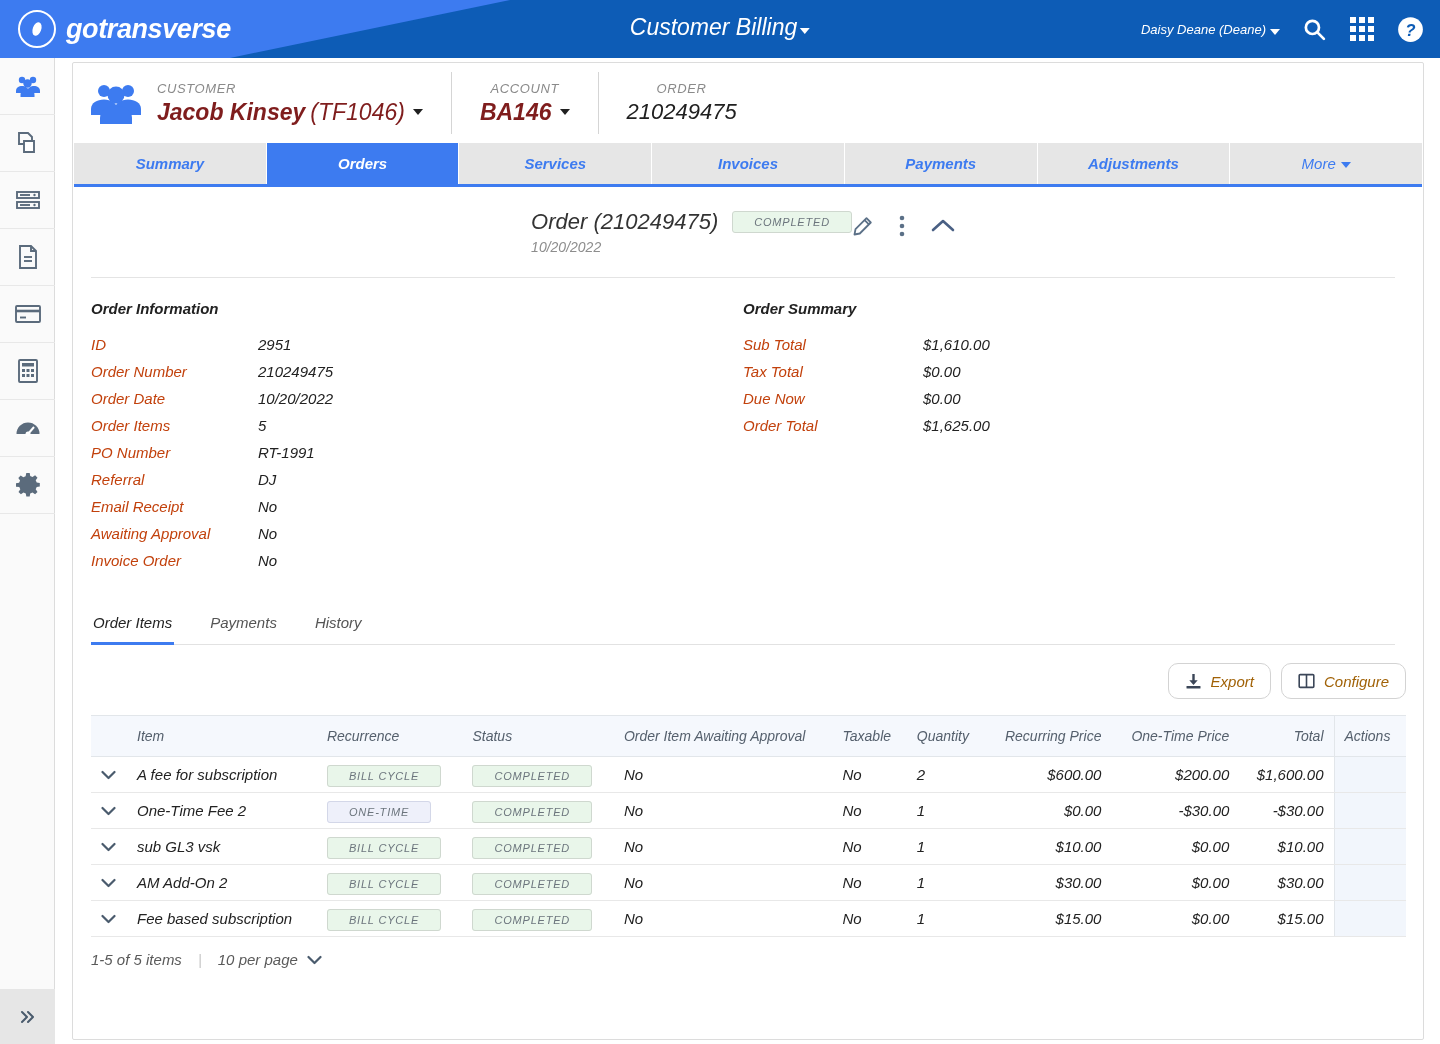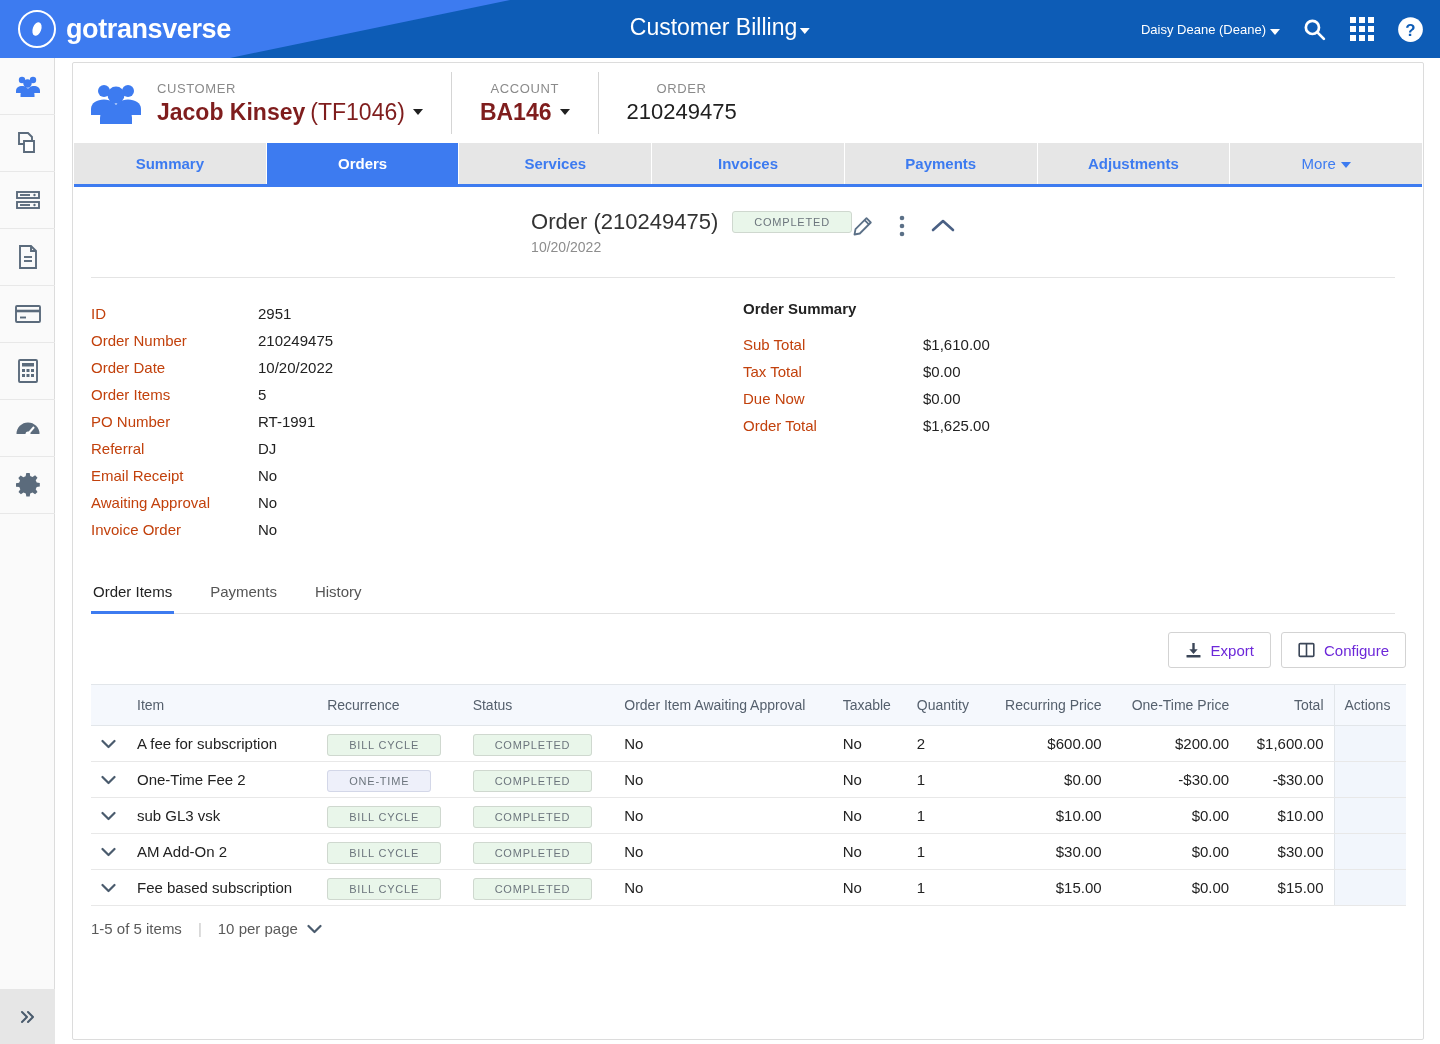--- a/index.html
+++ b/index.html
@@ -3,21 +3,21 @@
 <meta charset="utf-8">
 <style>
   * { box-sizing: border-box; margin: 0; padding: 0; }
   html, body {
     width: 1440px; height: 1044px;
     font-family: "Liberation Sans", sans-serif;
     background: #ffffff;
     overflow: hidden;
     color: #333;
   }
-  #app { position: relative; width: 1440px; height: 800px; background:#f7f7f7; }
+  #app { position: relative; width: 1440px; height: 800px; background:#f7f7f7;font-style:italic; }
 
   
   .topbar {
     position: absolute; top: 0; left: 0; width: 1440px; height: 58px;
     background: #0d5cb6; overflow: hidden; z-index: 20;
   }
   .topbar .diag {
     position: absolute; top:0; left:0; width: 640px; height: 58px;
     background: #3d7bf0;
     clip-path: polygon(0 0, 510px 0, 230px 58px, 0 58px);
@@ -137,21 +137,21 @@
   .subtab {
     font-size:15px; color:#555; padding: 10px 2px 11px; cursor:pointer;
     border-bottom: 3px solid transparent; margin-bottom:-1px;
   }
   .subtab.active { color:#222; border-bottom-color:#3d7bf0; }
 
   
   .tbl-toolbar { display:flex; justify-content:flex-end; gap: 10px; margin: 18px 17px 0 18px; }
   .btn {
     display:flex; align-items:center; gap:9px; height: 36px; padding: 0 16px;
-    border:1px solid #d3d3d3; border-radius:3px; background:#fff; color:#6d28d9;
+    border:1px solid #d3d3d3; border-radius:10px; background:#fff; color:#a16207;
     font-size:15px; cursor:pointer;
   }
 
   
   table.grid { width: calc(100% - 35px); margin: 16px 17px 0 18px; border-collapse: collapse; }
   table.grid th {
     background:#f5f8fd; font-weight:normal; color:#55606d; font-size:14px;
     text-align:left; padding: 12px 10px; border-top:1px solid #e2e6ea; border-bottom:1px solid #e2e6ea;
     white-space:nowrap;
   }
@@ -409,20 +409,21 @@
               <polyline points="2,12 12,3 22,12" fill="none" stroke="#4a6084" stroke-width="2.6" stroke-linecap="round" stroke-linejoin="round"></polyline>
             </svg>
           </span>
         </div>
       </div>
 
       <div class="divider"></div>
 
       <div class="info-wrap">
         <div class="info-col left">
+          <div class="info-title">Order Information</div>
           <div class="info-row">
               <span class="info-key">ID</span>
               <span class="info-val">2951</span>
             </div>
           <div class="info-row">
               <span class="info-key">Order Number</span>
               <span class="info-val">210249475</span>
             </div>
           <div class="info-row">
               <span class="info-key">Order Date</span>

